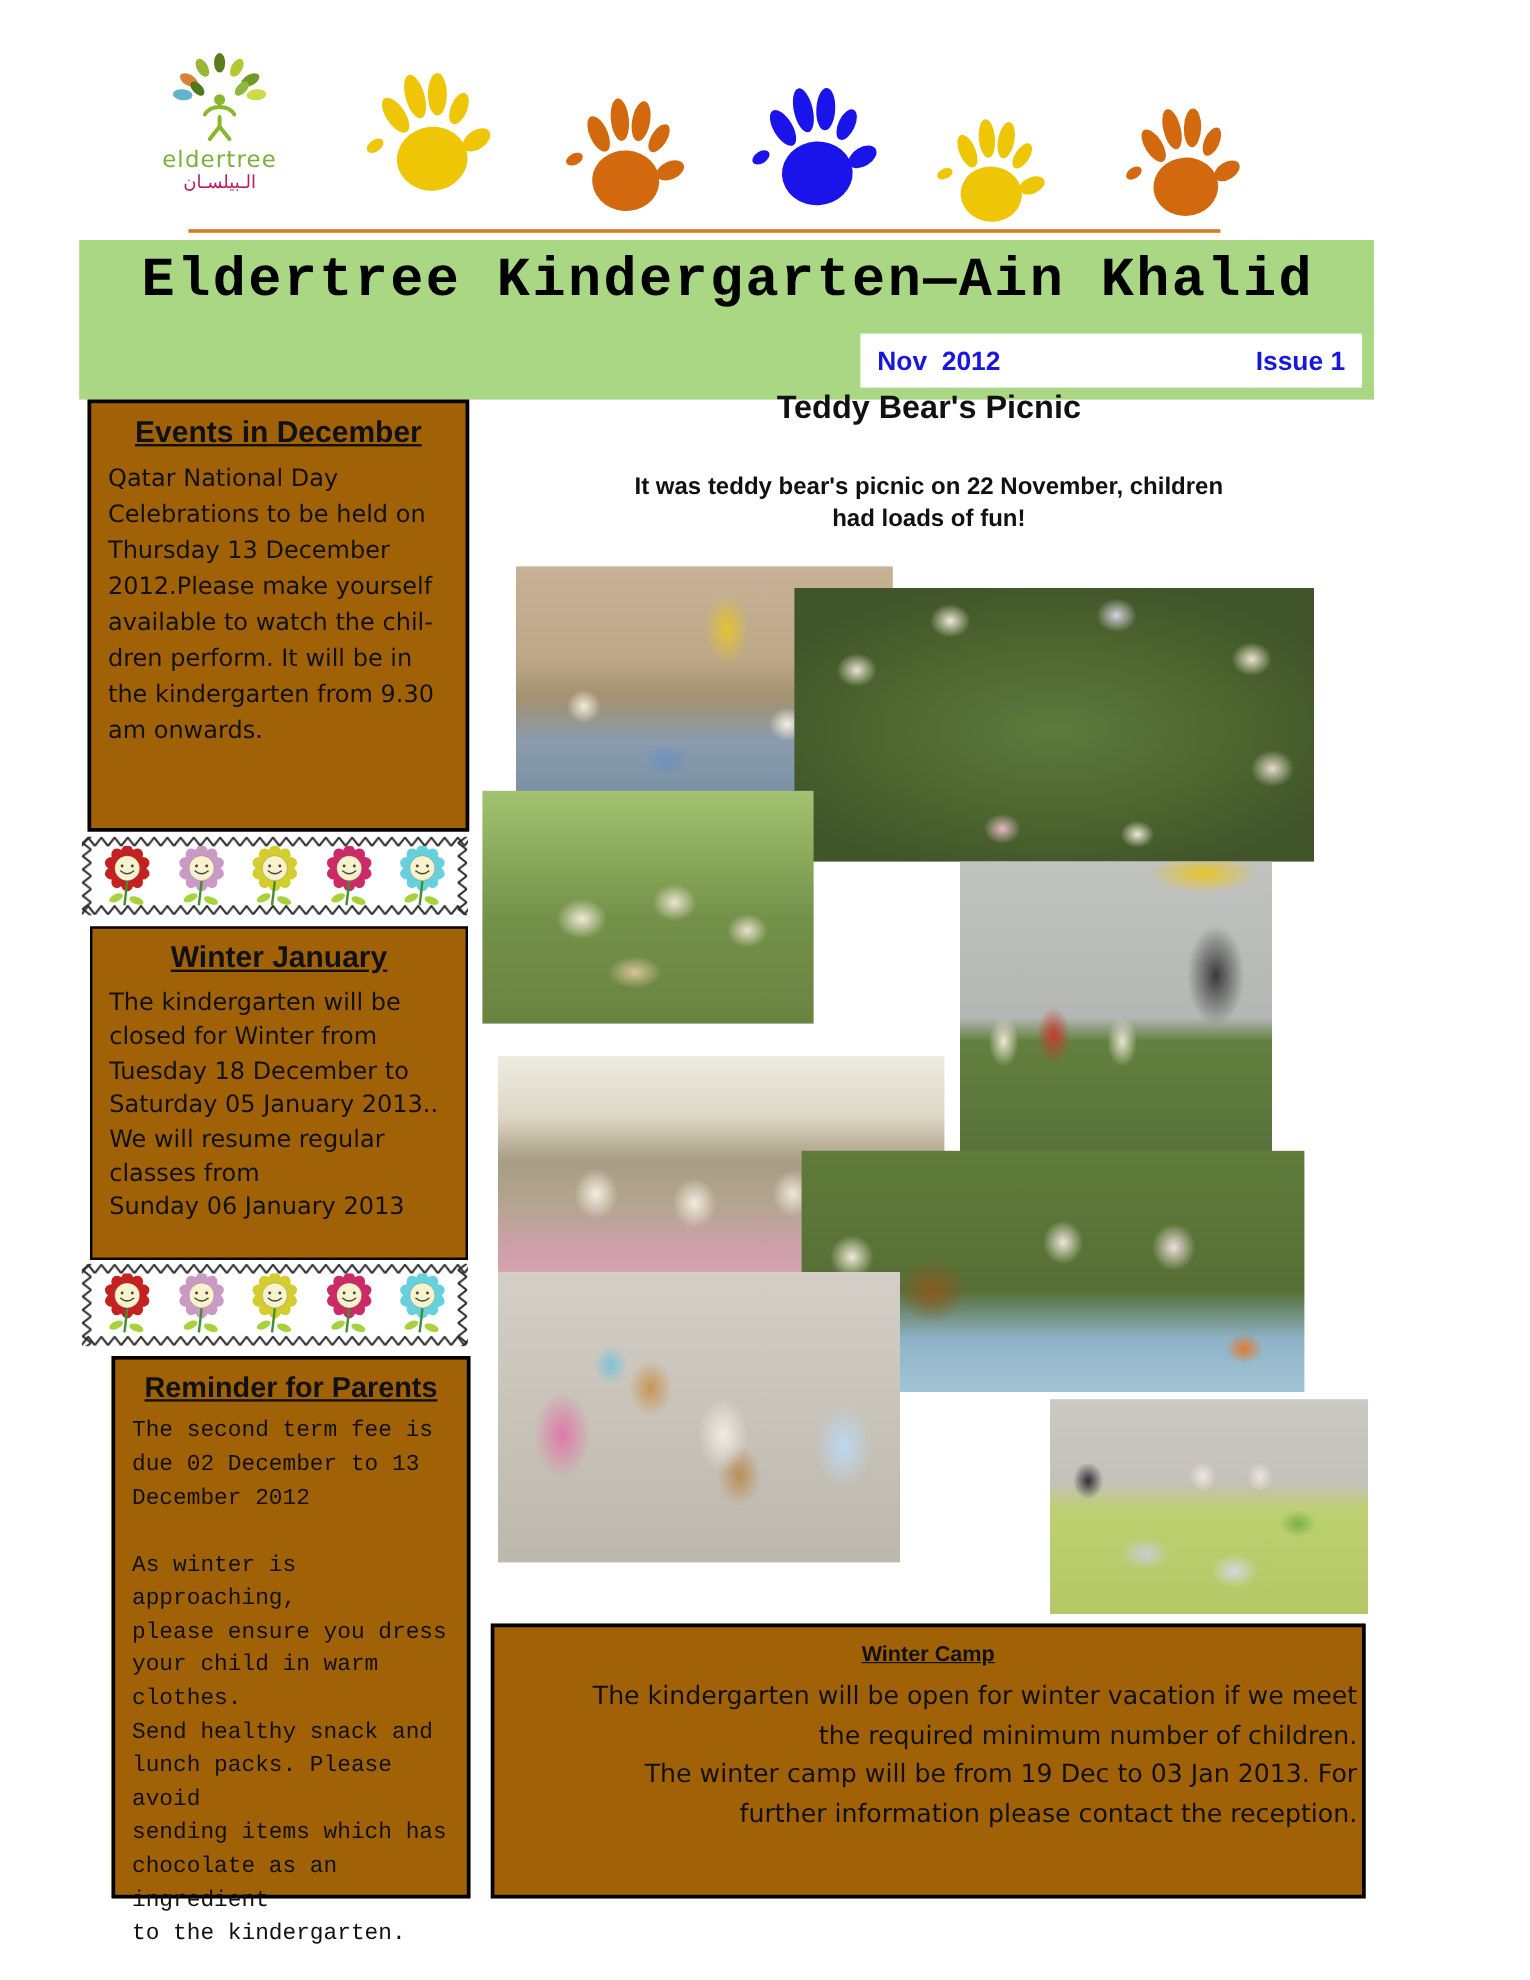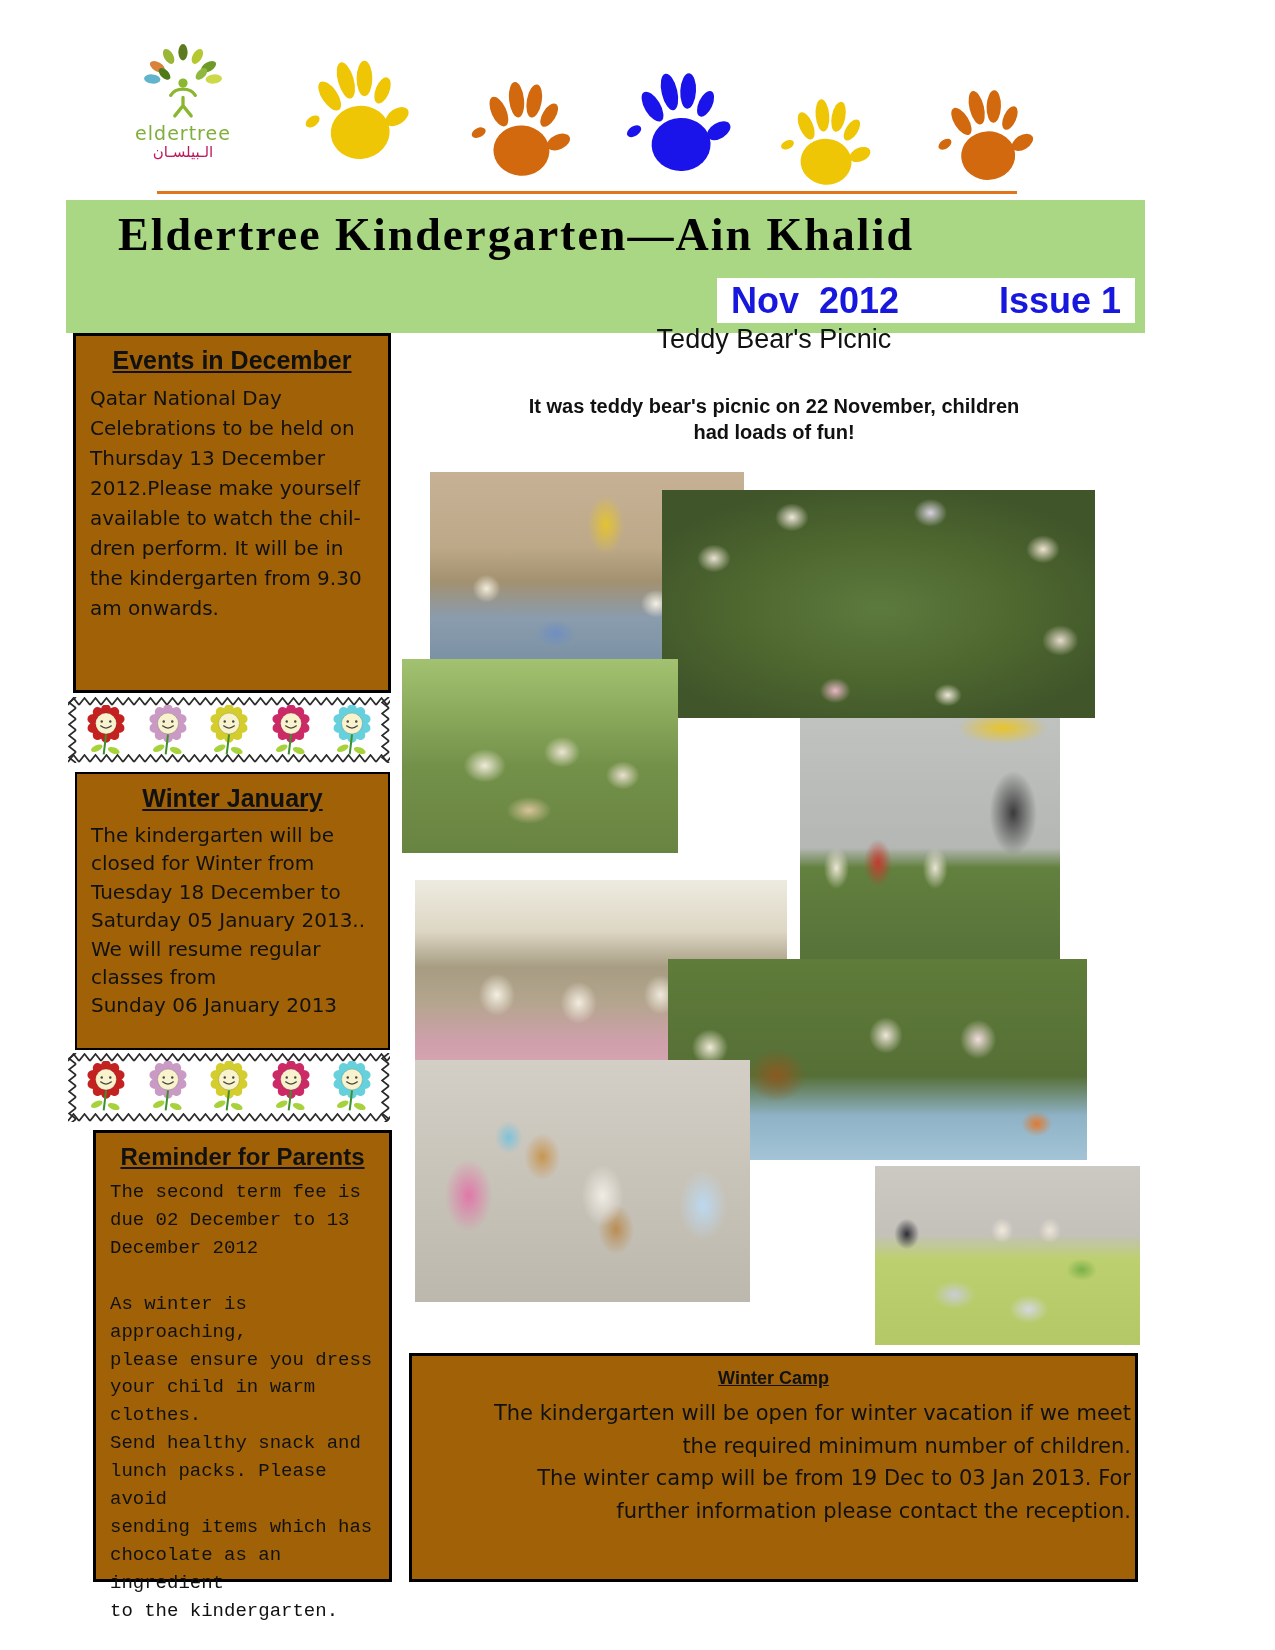--- a/index.html
+++ b/index.html
@@ -7,25 +7,25 @@
         font-family:"DejaVu Sans",sans-serif;color:#111;margin:0 auto;}
   .abs{position:absolute;}
 
   
   .logo{left:118px;top:40px;width:130px;height:140px;text-align:center;}
   .logo-word{font-size:19px;color:#7fae3a;letter-spacing:1px;line-height:1.05;}
   .logo-arabic{font-size:15px;color:#be185d;line-height:1.1;}
   .hand{position:absolute;}
   .orange-rule{left:157px;top:191px;width:860px;height:3px;background:#e0761c;}
   .banner{left:66px;top:200px;width:1079px;height:133px;background:#a9d783;}
-  .banner-title{position:absolute;left:52px;top:8px;font-family:Liberation Serif, serif;
+  .banner-title{position:absolute;left:52px;top:8px;font-family:Liberation Mono, monospace;
         font-weight:bold;font-size:46px;letter-spacing:2px;color:#000;white-space:nowrap;}
   .issue-box{position:absolute;right:10px;top:78px;width:418px;height:45px;background:#fff;
         display:flex;align-items:center;justify-content:space-between;padding:0 14px;box-sizing:border-box;}
-  .issue-box span{font-family:"Liberation Sans",sans-serif;font-weight:bold;font-size:36px;
+  .issue-box span{font-family:"Liberation Sans",sans-serif;font-weight:bold;font-size:22px;
         color:#1717dd;white-space:pre;}
 
   
   .box{background:#a16207;border:3px solid #000;box-sizing:border-box;}
   .box-head{font-family:"Liberation Sans",sans-serif;font-weight:bold;text-align:center;
         text-decoration:underline;margin:10px 6px 8px 6px;}
   .box-body{white-space:pre-line;padding:0 12px 8px 14px;font-size:20px;line-height:1.5;}
   .events-box{left:73px;top:333px;width:318px;height:360px;}
   .winter-box{left:75px;top:772px;width:315px;height:278px;border-width:2px;}
   .reminder-box{left:93px;top:1130px;width:299px;height:452px;}
@@ -37,21 +37,21 @@
   
   .divider{width:322px;}
   .zz-h{position:absolute;left:0;width:100%;height:9px;}
   .zz-v{position:absolute;top:0;width:9px;height:100%;}
   .flowers{position:absolute;left:12px;right:12px;top:8px;bottom:4px;display:flex;
         justify-content:space-between;align-items:flex-start;}
   .flower{width:52px;height:54px;}
 
   
   .picnic-head{left:390px;top:324px;width:768px;text-align:center;
-        font-family:"Liberation Sans",sans-serif;font-weight:normal;font-size:27px;}
+        font-family:"Liberation Sans",sans-serif;font-weight:bold;font-size:27px;}
   .picnic-sub{left:390px;top:356px;width:768px;text-align:center;white-space:pre-line;
         font-family:"Liberation Sans",sans-serif;font-weight:bold;font-size:20px;line-height:1.3;margin-top:37px;}
 
   .photo{position:absolute;}
   .p1{background:linear-gradient(180deg,#c6b196 0%,#bda988 40%,#a39170 58%,#8a9cae 78%,#7b92a4 100%);}
   .p1::after{content:"";position:absolute;inset:0;background:
         radial-gradient(26px 42px at 56% 28%,#e3c233 0%,rgba(227,194,51,0) 70%),
         radial-gradient(20px 20px at 18% 62%,#f2ecd9 0%,rgba(242,236,217,0) 70%),
         radial-gradient(22px 20px at 72% 70%,#f4f0e4 0%,rgba(244,240,228,0) 70%),
         radial-gradient(26px 18px at 40% 86%,#6f8fc0 0%,rgba(111,143,192,0) 75%);}

